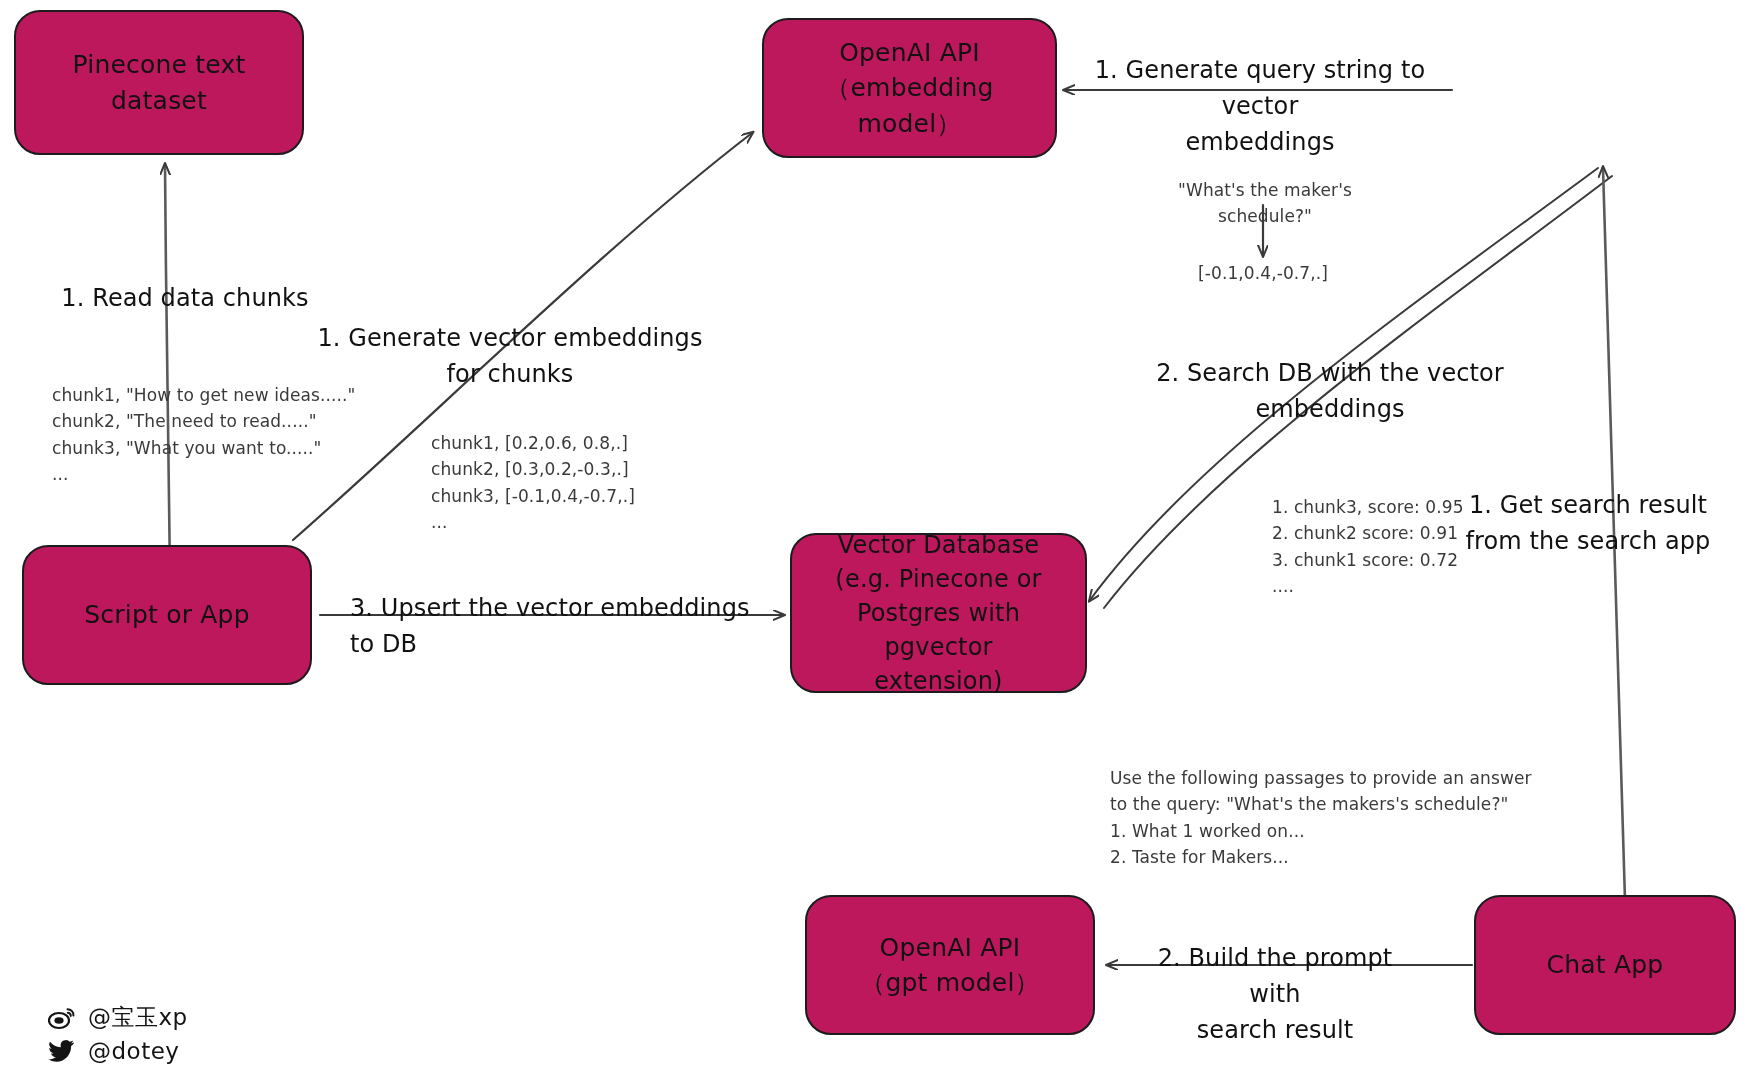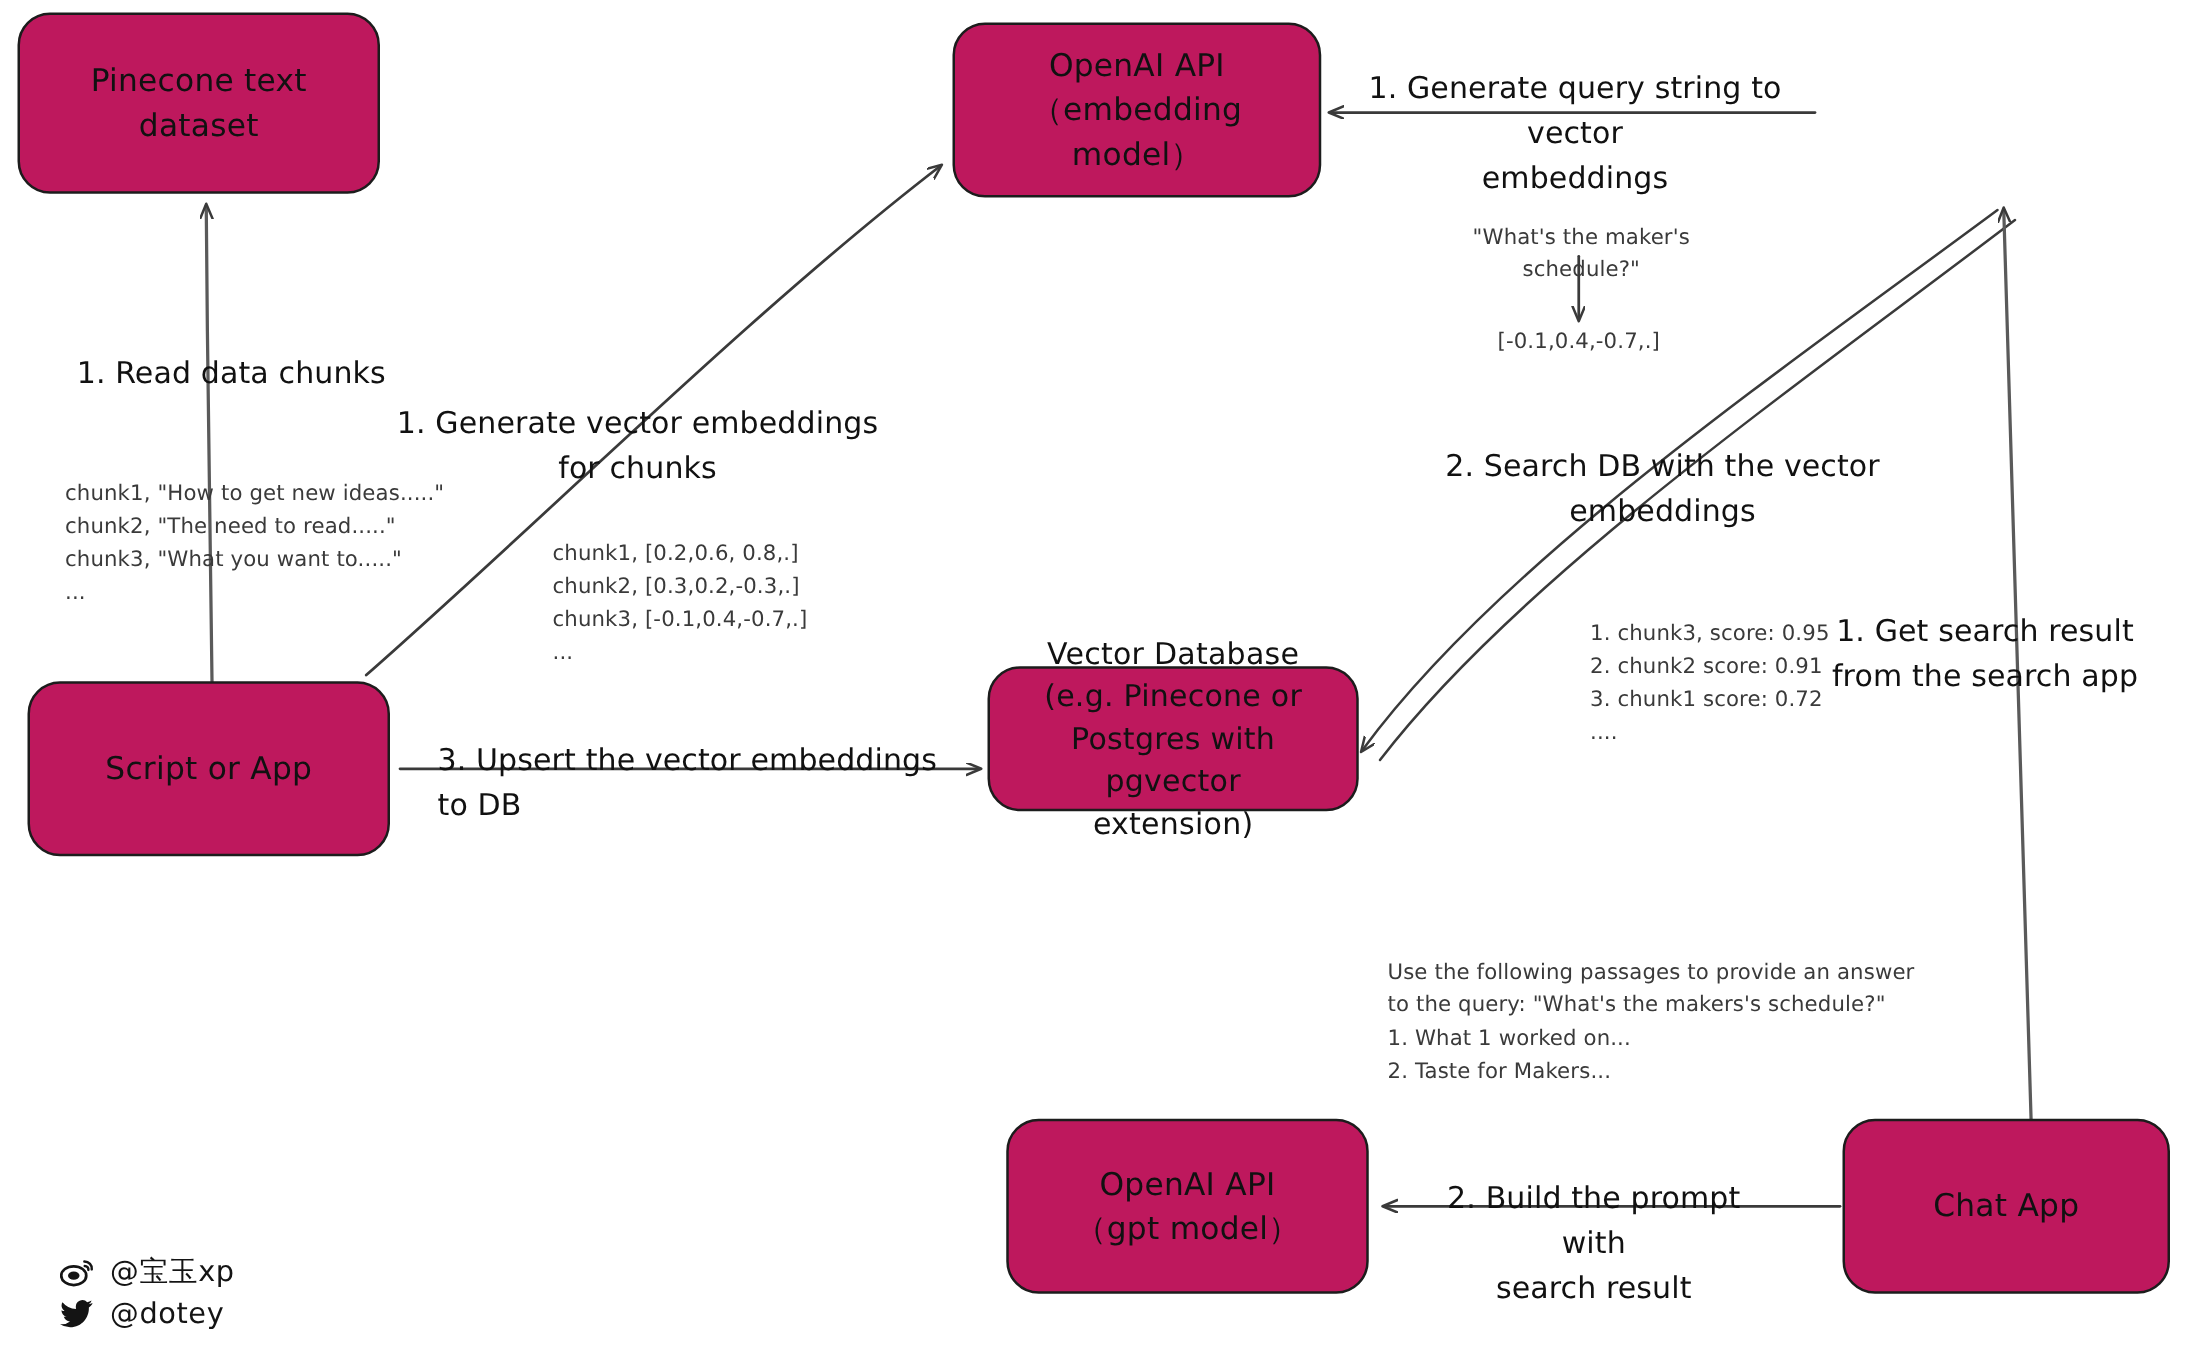--- a/index.html
+++ b/index.html
@@ -133,21 +133,21 @@
 
   <div class="node" style="left:22px; top:545px; width:290px; height:140px; font-size:25px;">
     <span class="node-text">Script or App</span>
   </div>
 
   <div class="node" style="left:762px; top:18px; width:295px; height:140px; font-size:25px;">
     <span class="node-text">OpenAI API
 （embedding model）</span>
   </div>
 
-  <div class="node" style="left:790px; top:533px; width:297px; height:116px; font-size:24px;">
+  <div class="node" style="left:790px; top:533px; width:297px; height:160px; font-size:24px;">
     <span class="node-text">Vector Database
 (e.g. Pinecone or
 Postgres with pgvector
 extension)</span>
   </div>
 
 
   <div class="node" style="left:1474px; top:895px; width:262px; height:140px; font-size:25px;">
     <span class="node-text">Chat App</span>
   </div>
@@ -172,21 +172,21 @@
 from the search app</div>
 
   <div class="edge-label" style="left:1130px; top:940px; width:290px; font-size:24px;">2. Build the prompt with
 search result</div>
 
   <div class="note" style="left:52px; top:382px; width:320px; font-size:17px;">chunk1, "How to get new ideas....."
 chunk2, "The need to read....."
 chunk3, "What you want to....."
 ...</div>
 
-  <div class="note" style="left:442px; top:430px; width:320px; font-size:17px;">chunk1, [0.2,0.6, 0.8,.]
+  <div class="note" style="left:431px; top:430px; width:320px; font-size:17px;">chunk1, [0.2,0.6, 0.8,.]
 chunk2, [0.3,0.2,-0.3,.]
 chunk3, [-0.1,0.4,-0.7,.]
 ...</div>
 
   <div class="note" style="left:1135px; top:177px; width:260px; font-size:17px; text-align:center;">"What's the maker's schedule?"</div>
 
   <div class="note" style="left:1163px; top:260px; width:200px; font-size:17px; text-align:center;">[-0.1,0.4,-0.7,.]</div>
 
   <div class="note" style="left:1272px; top:494px; width:260px; font-size:17px;">1. chunk3, score: 0.95
 2. chunk2 score: 0.91

